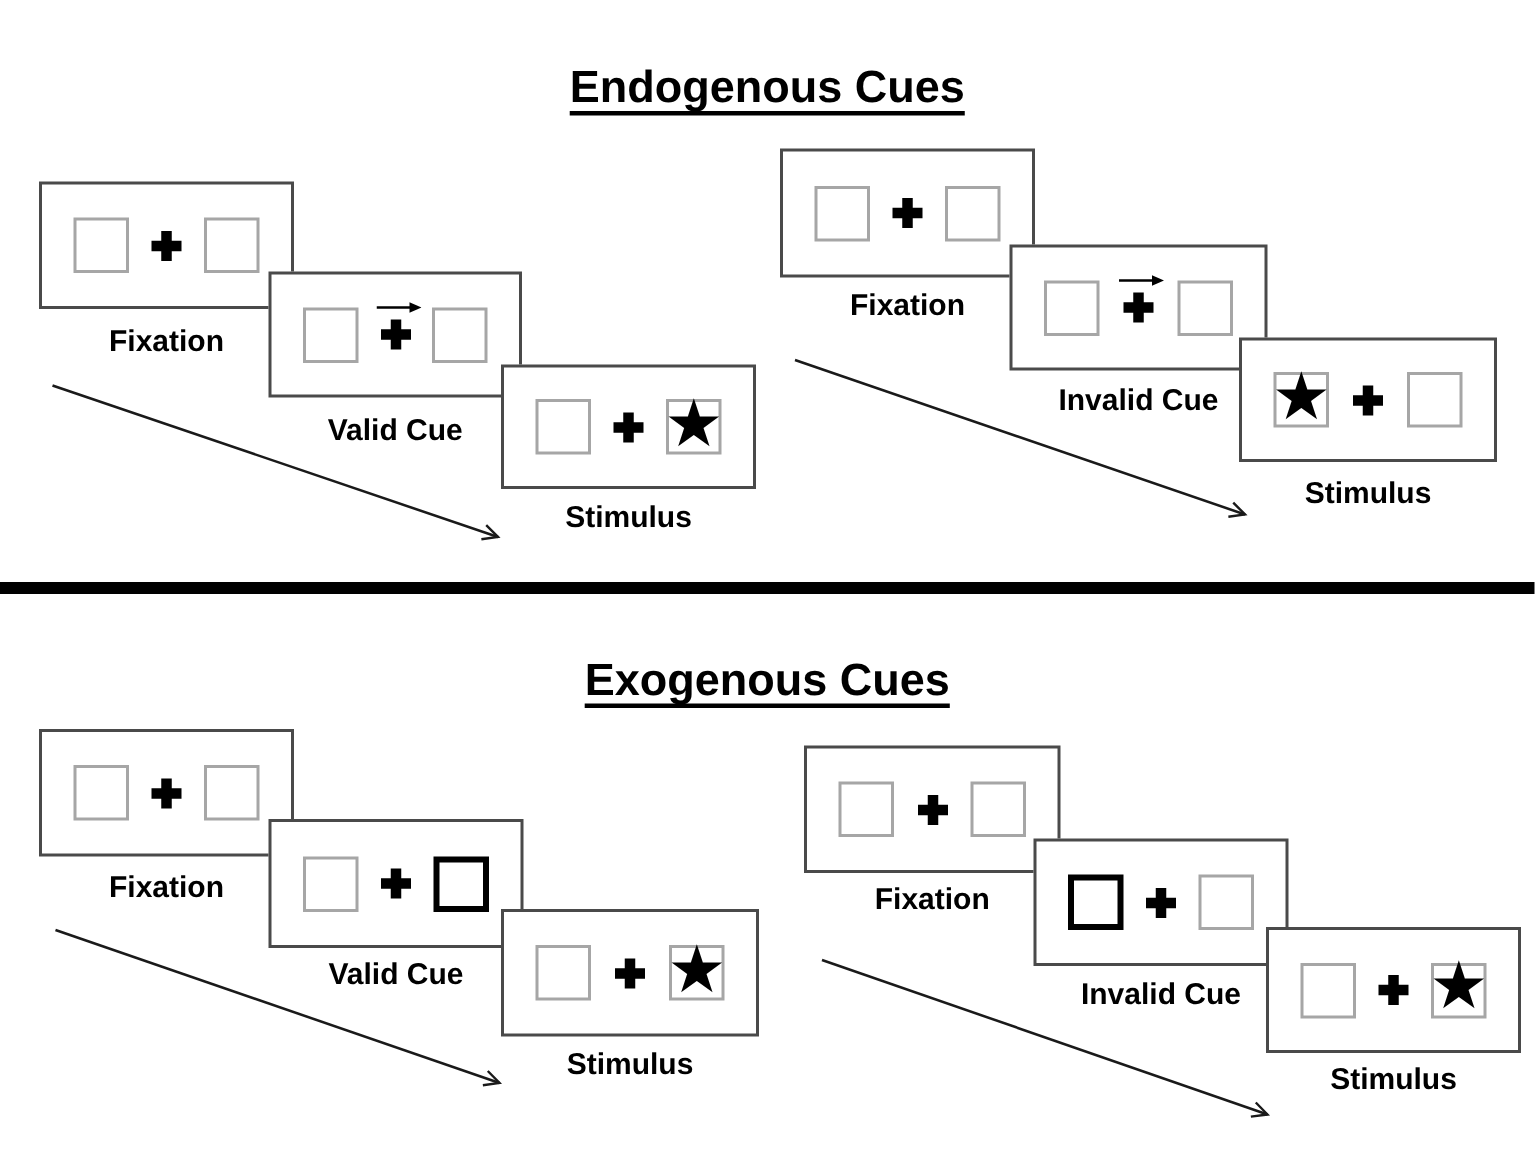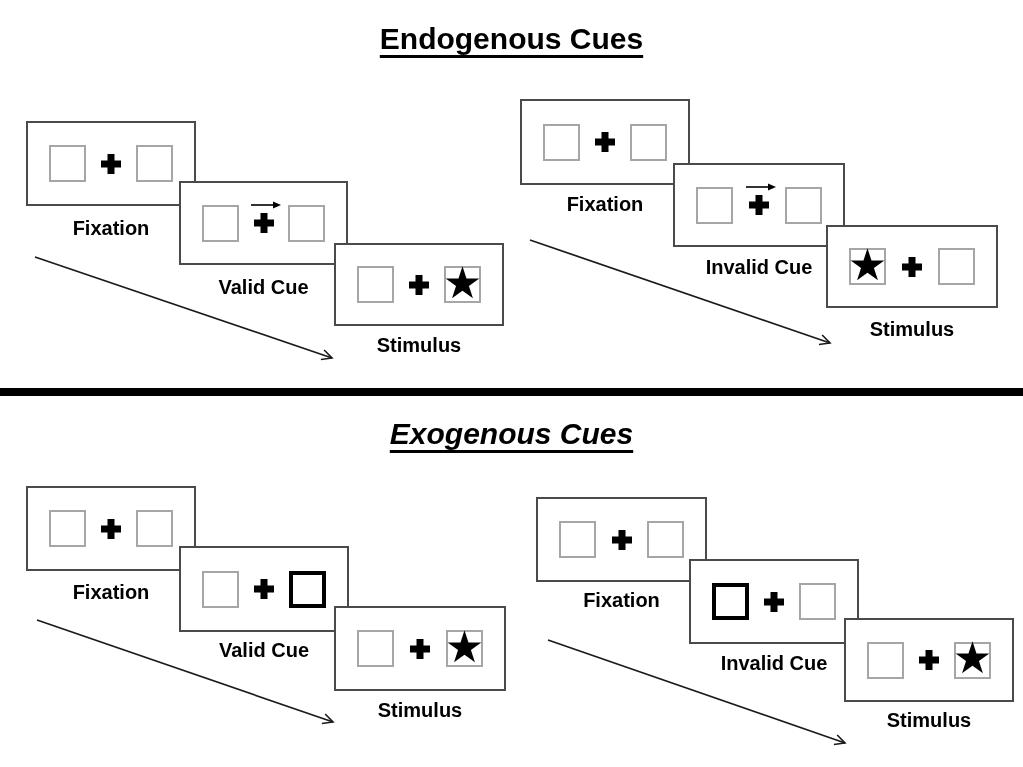--- a/index.html
+++ b/index.html
@@ -3,24 +3,24 @@
 <meta charset="utf-8">
 <style>
   html,body{margin:0;padding:0;}
   body{
     width:1023px;height:767px;position:relative;overflow:hidden;
     background:#ffffff;font-family:"Liberation Sans",sans-serif;color:#000;
   }
   .section-title{
     position:absolute;left:0;width:1023px;text-align:center;
     font-size:30px;font-weight:bold;
-    text-decoration:underline;text-decoration-thickness:3px;text-underline-offset:6px;
+    text-decoration:underline;text-decoration-thickness:3px;text-underline-offset:6px;margin-top:20px;
   }
   #t-endo{top:22px;}
-  #t-exo{top:417px;font-style:italic;}
+  #t-exo{top:417px;}
   .divider{position:absolute;left:0;top:388px;width:1023px;height:8px;background:#000;}
   .overlay{position:absolute;left:0;top:0;width:1023px;height:767px;pointer-events:none;}
   .panel{
     position:absolute;background:#fff;border:2px solid #4a4a4a;box-sizing:border-box;
     display:flex;align-items:center;justify-content:space-between;padding:0 21px;
   }
   .sq{
     width:37px;height:37px;border:2px solid #a6a6a6;box-sizing:border-box;background:#fff;
     display:flex;align-items:center;justify-content:center;flex:none;
   }

